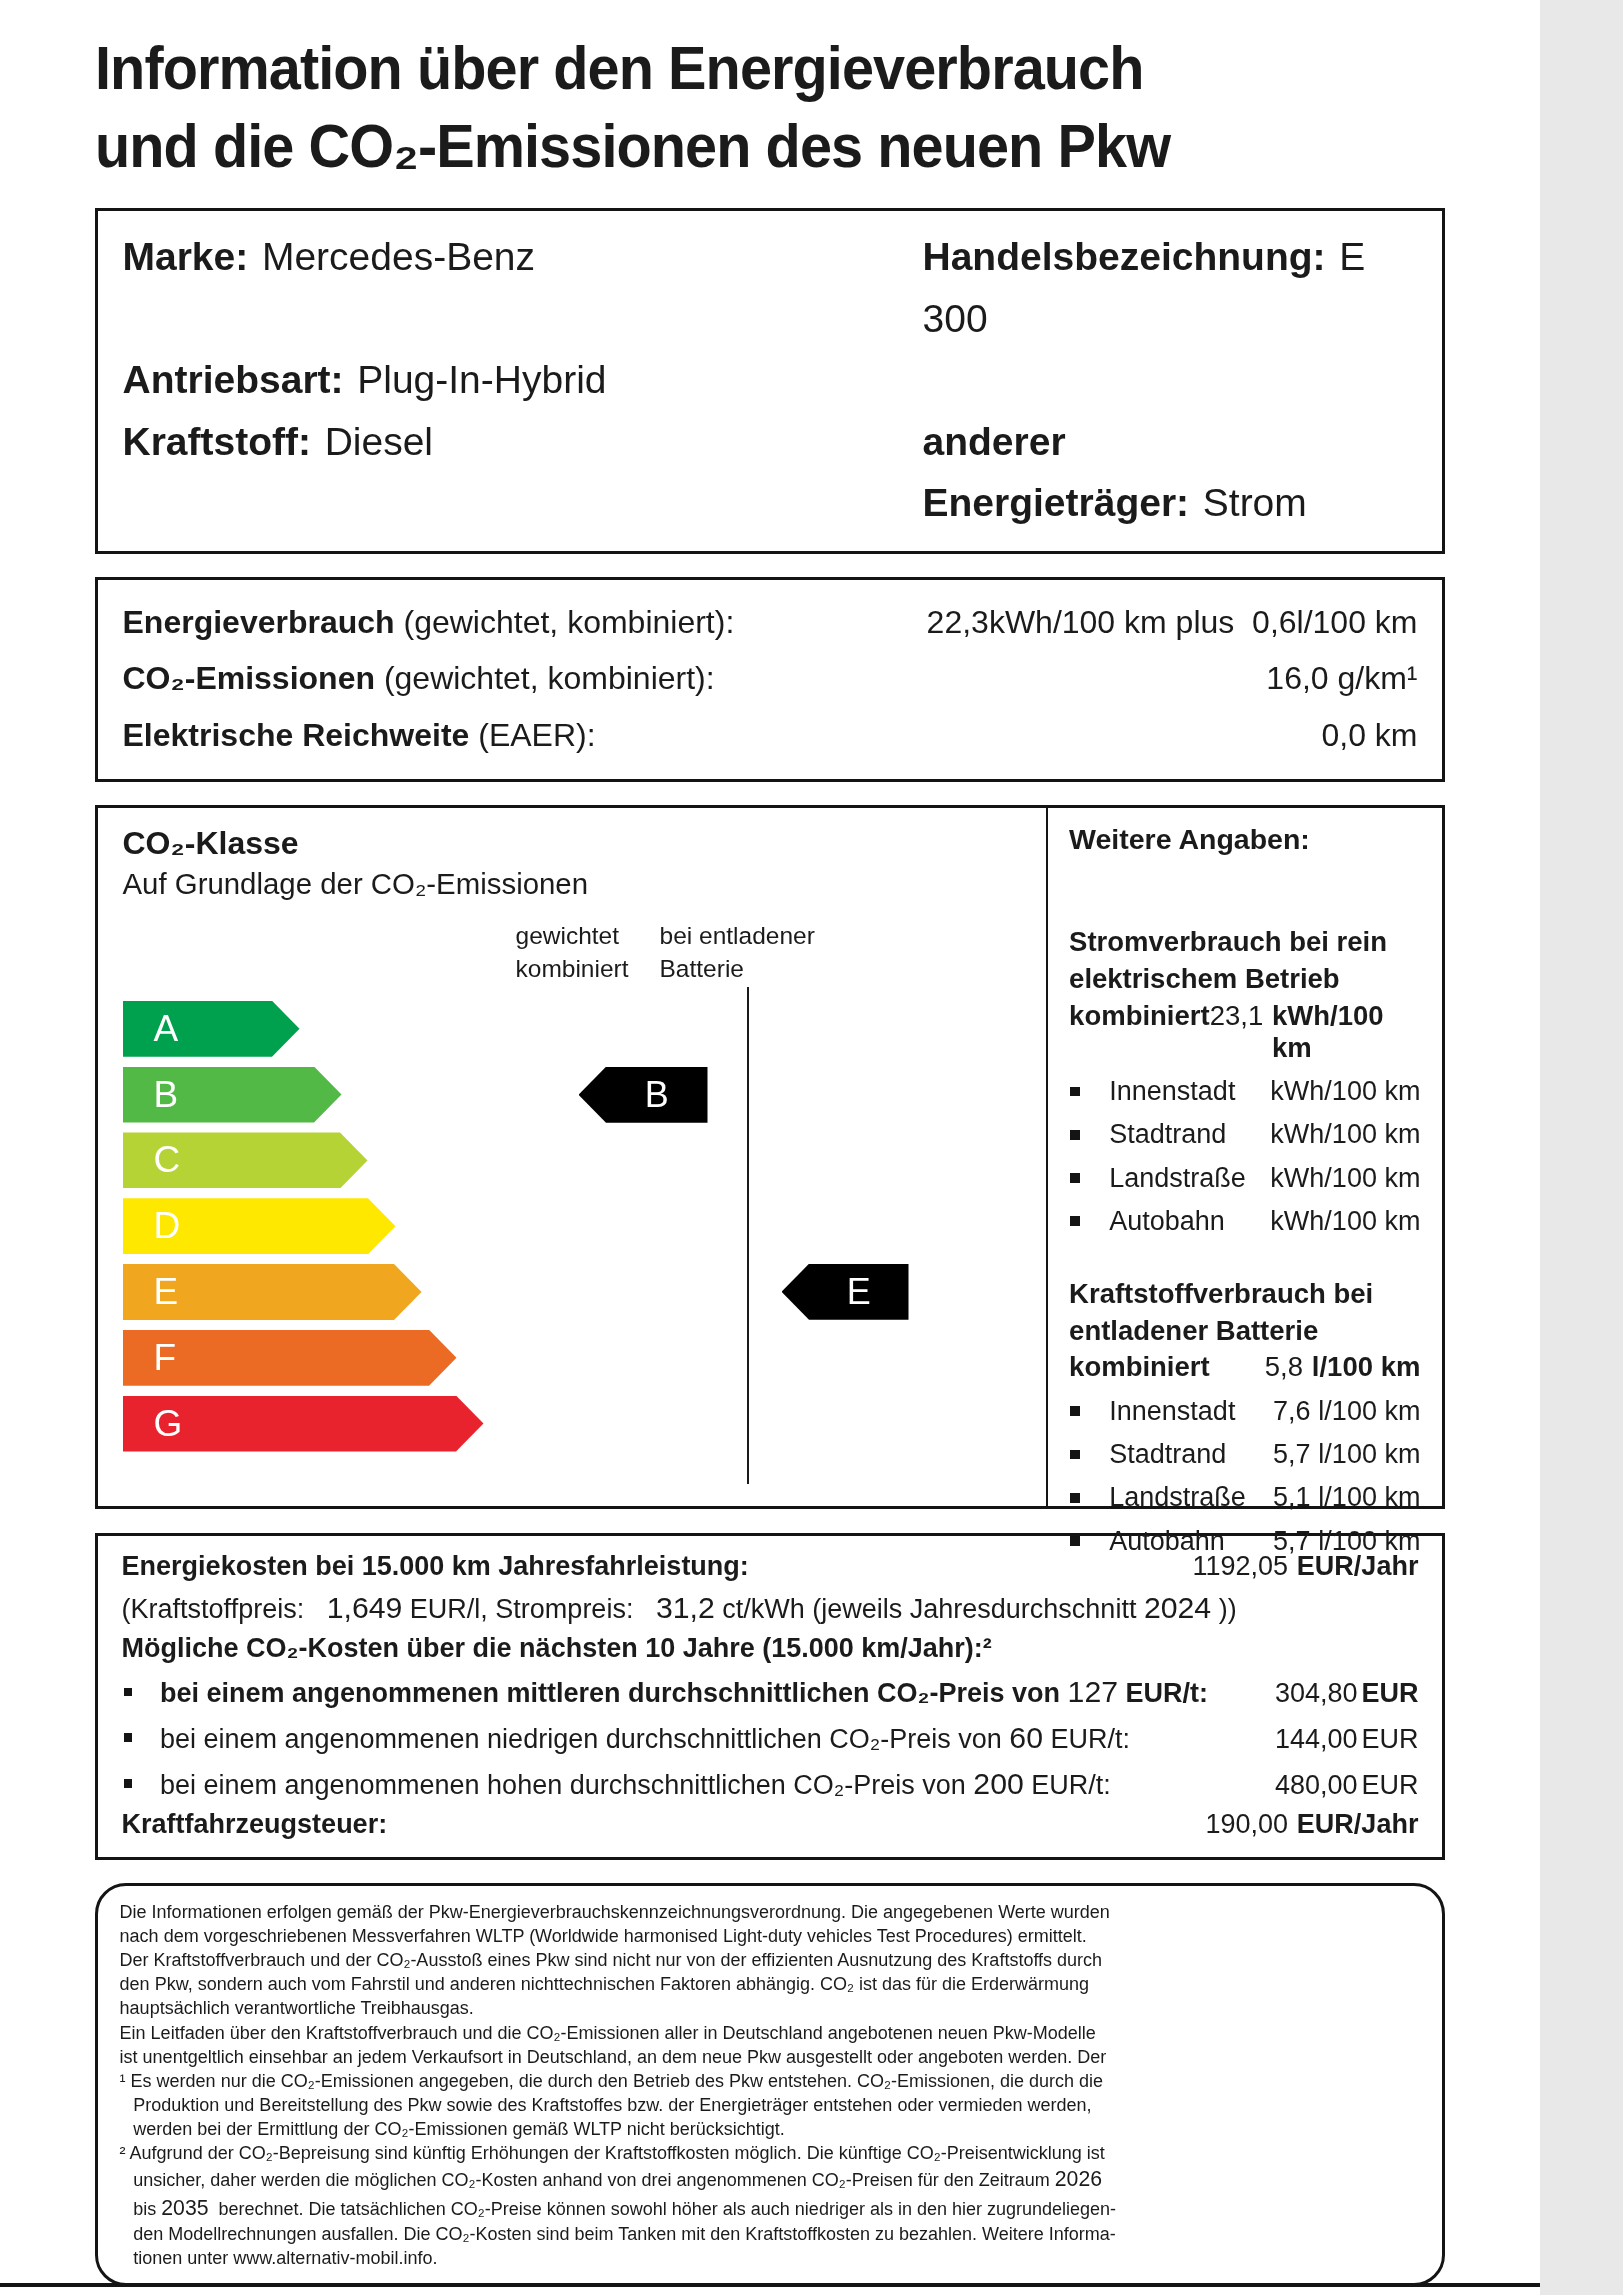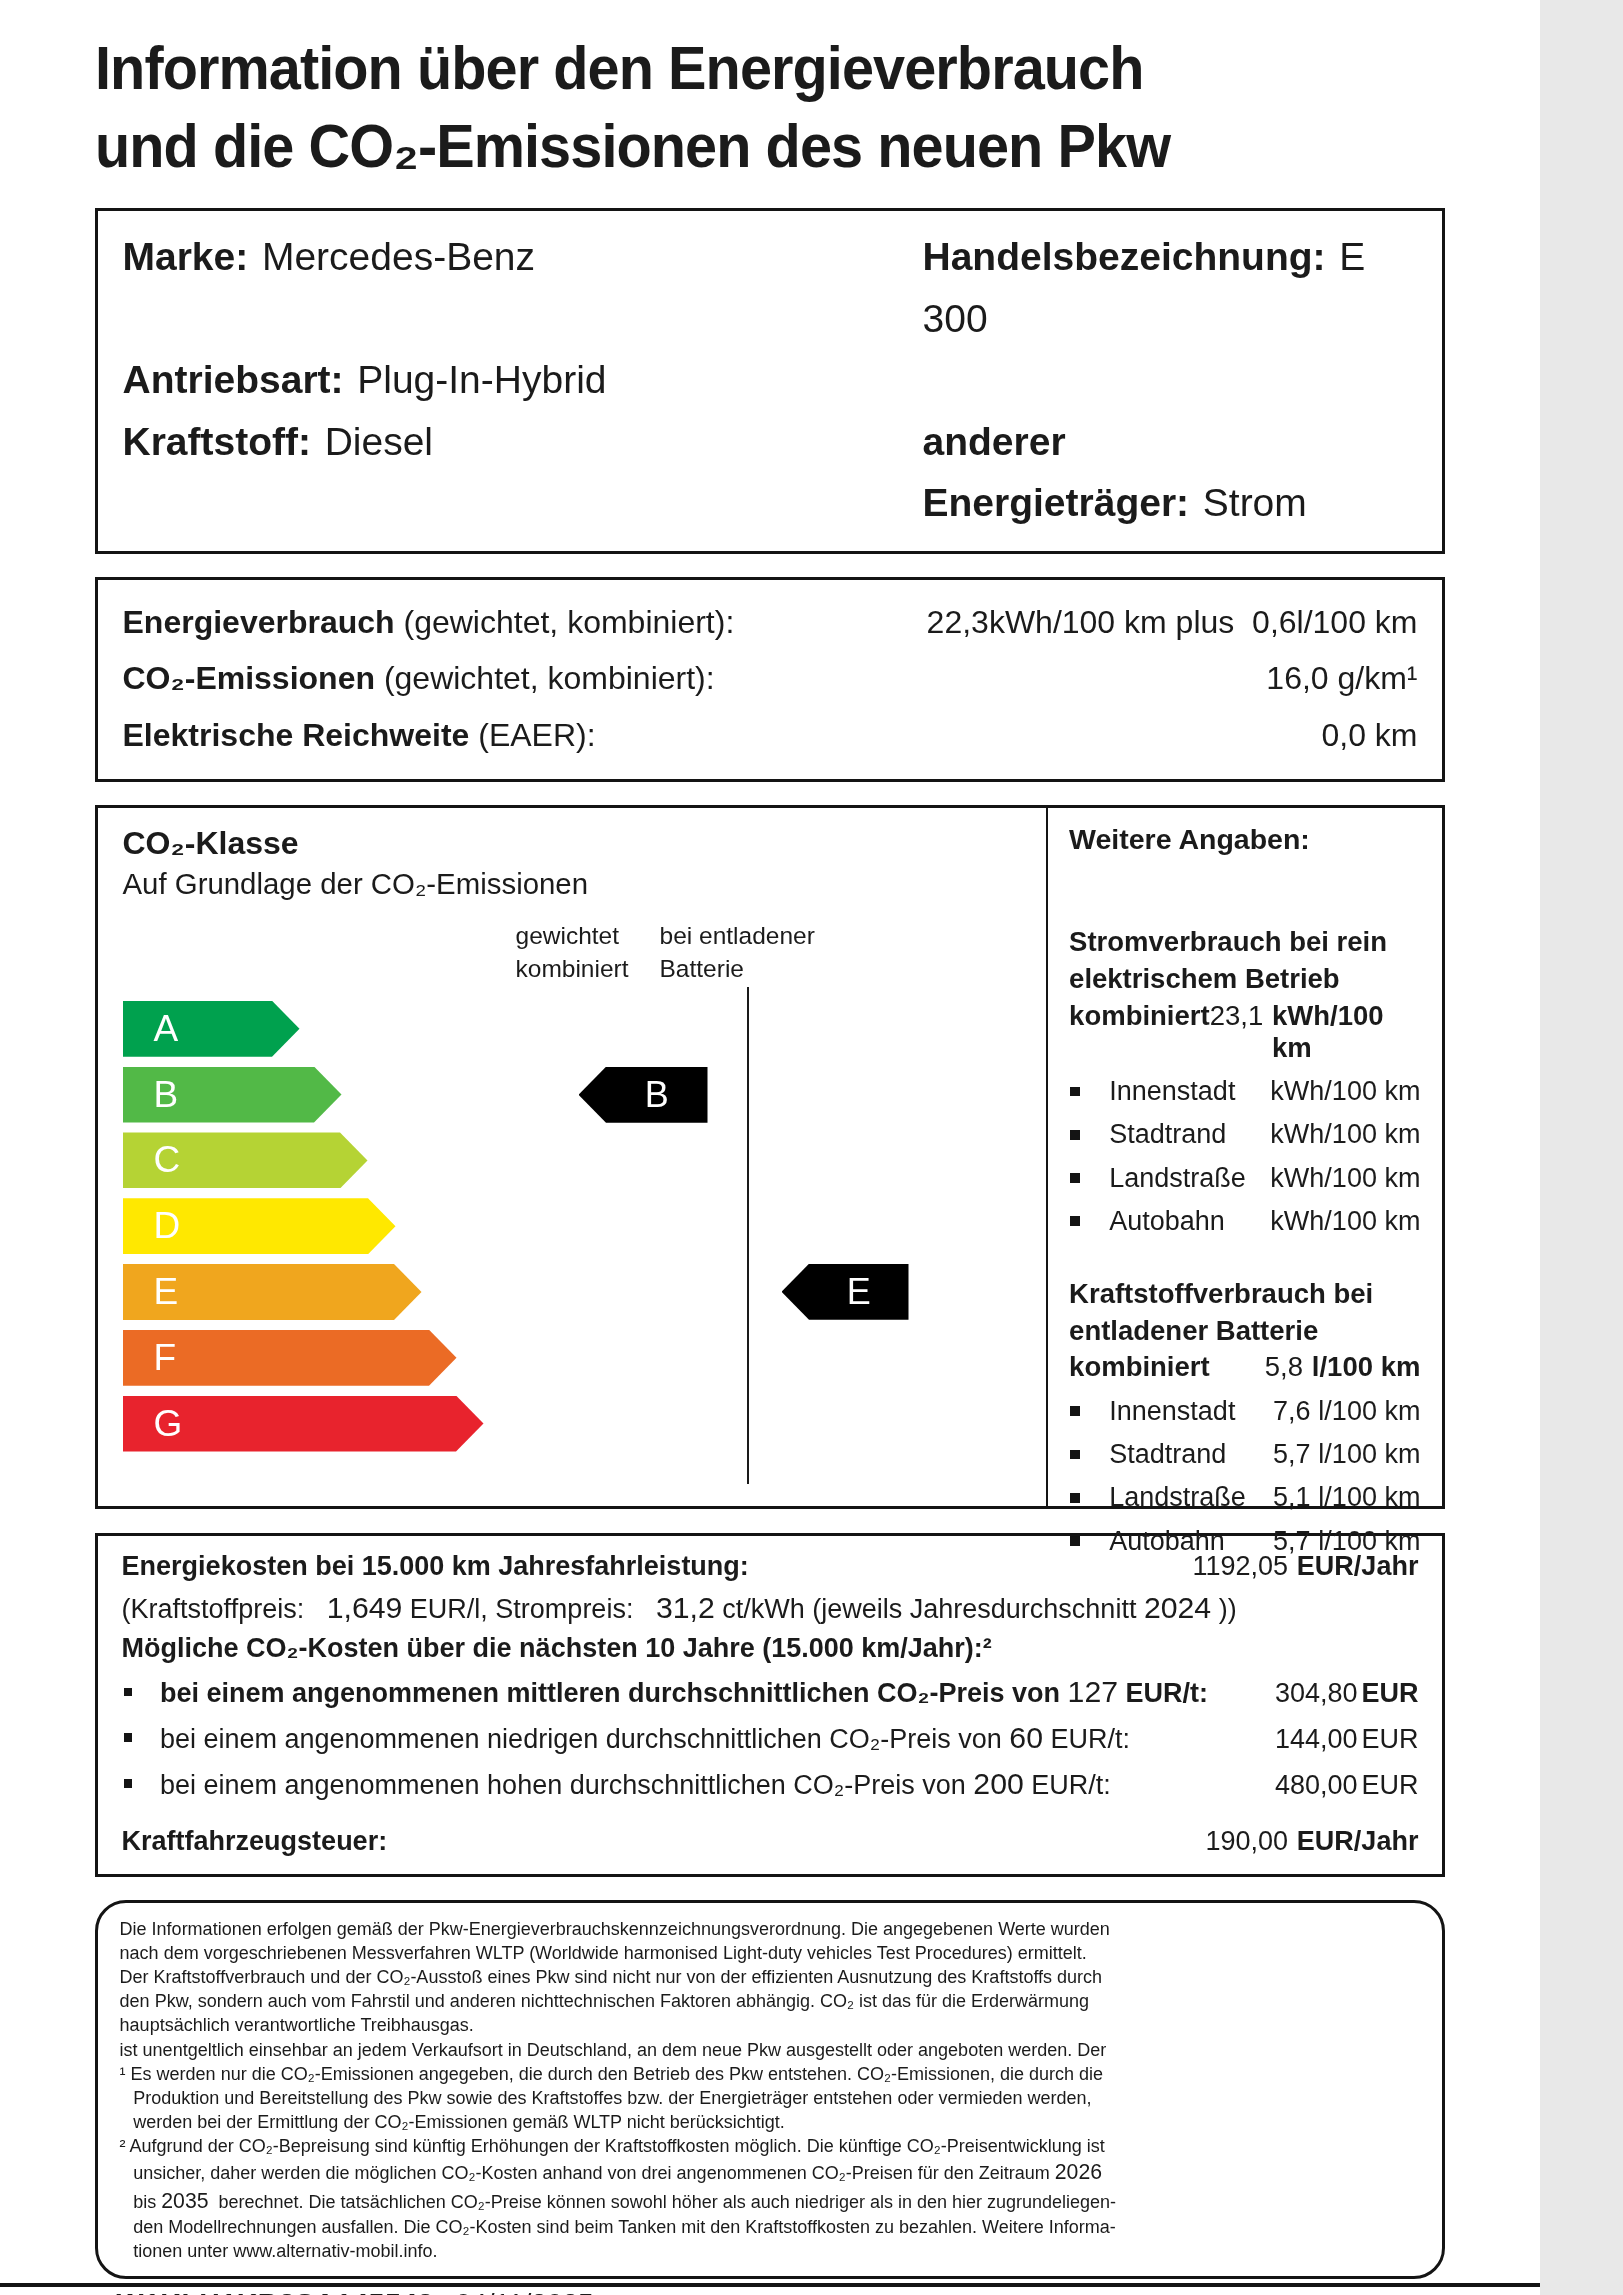--- a/index.html
+++ b/index.html
@@ -51,21 +51,21 @@
   .pright{margin-left:auto;display:flex;gap:7.9px;font-size:27px;}
   
   .box-cost{padding:12.8px 23.6px 14.7px 23.6px;font-size:27px;line-height:1.3;}
   .kr{display:flex;align-items:baseline;}
   .kr .r{margin-left:auto;display:flex;gap:8.8px;}
   .kr2{margin-top:3.9px;}
   .kr3{font-weight:700;margin-top:3.9px;}
   .kb{display:flex;align-items:baseline;margin-top:6.4px;}
   .kb .sq{width:8.8px;height:8.8px;align-self:center;margin:0 27.5px 0 2px;}
   .kb .kright{margin-left:auto;display:flex;gap:3.9px;}
-  .tax{margin-top:21px;}
+  .tax{margin-top:4px;}
   .big{font-size:1.12em;}
   
   .box-fine{padding:13.7px 21.6px 12.8px 21.6px;font-size:18px;line-height:1.34;border-radius:31px;}
   .fp-line{white-space:nowrap;}
   .fp-line.ind{padding-left:13.7px;}
   .box-fine .big{font-size:1.18em;}
   
   .footer{display:flex;align-items:baseline;margin-top:7.9px;font-size:25px;}
   .fin-val{font-size:28.5px;margin-left:21.6px;letter-spacing:0.5px;font-weight:700;}
   .er-val{font-size:28px;margin-left:21.6px;}
@@ -290,20 +290,21 @@
       </span>
     </div>
   </section>
 
   <section class="box box-fine">
       <div class="fp-line"><span>Die Informationen erfolgen gemäß der Pkw-Energieverbrauchskennzeichnungsverordnung. Die angegebenen Werte wurden</span></div>
       <div class="fp-line"><span>nach dem vorgeschriebenen Messverfahren WLTP (Worldwide harmonised Light-duty vehicles Test Procedures) ermittelt.</span></div>
       <div class="fp-line"><span>Der Kraftstoffverbrauch und der CO₂-Ausstoß eines Pkw sind nicht nur von der effizienten Ausnutzung des Kraftstoffs durch</span></div>
       <div class="fp-line"><span>den Pkw, sondern auch vom Fahrstil und anderen nichttechnischen Faktoren abhängig. CO₂ ist das für die Erderwärmung</span></div>
       <div class="fp-line"><span>hauptsächlich verantwortliche Treibhausgas.</span></div>
+      <div class="fp-line"><span>Ein Leitfaden über den Kraftstoffverbrauch und die CO₂-Emissionen aller in Deutschland angebotenen neuen Pkw-Modelle</span></div>
       <div class="fp-line"><span>ist unentgeltlich einsehbar an jedem Verkaufsort in Deutschland, an dem neue Pkw ausgestellt oder angeboten werden. Der</span></div>
       <div class="fp-line"><span>¹ Es werden nur die CO₂-Emissionen angegeben, die durch den Betrieb des Pkw entstehen. CO₂-Emissionen, die durch die</span></div>
       <div class="fp-line ind"><span>Produktion und Bereitstellung des Pkw sowie des Kraftstoffes bzw. der Energieträger entstehen oder vermieden werden,</span></div>
       <div class="fp-line ind"><span>werden bei der Ermittlung der CO₂-Emissionen gemäß WLTP nicht berücksichtigt.</span></div>
       <div class="fp-line"><span>² Aufgrund der CO₂-Bepreisung sind künftig Erhöhungen der Kraftstoffkosten möglich. Die künftige CO₂-Preisentwicklung ist</span></div>
       <div class="fp-line ind"><span>unsicher, daher werden die möglichen CO₂-Kosten anhand von drei angenommenen CO₂-Preisen für den Zeitraum&nbsp;</span><span class="big">2026</span></div>
       <div class="fp-line ind"><span>bis&nbsp;</span><span class="big">2035</span><span>&nbsp; berechnet. Die tatsächlichen CO₂-Preise können sowohl höher als auch niedriger als in den hier zugrundeliegen-</span></div>
       <div class="fp-line ind"><span>den Modellrechnungen ausfallen. Die CO₂-Kosten sind beim Tanken mit den Kraftstoffkosten zu bezahlen. Weitere Informa-</span></div>
       <div class="fp-line ind"><span>tionen unter www.alternativ-mobil.info.</span></div>
     </section>

